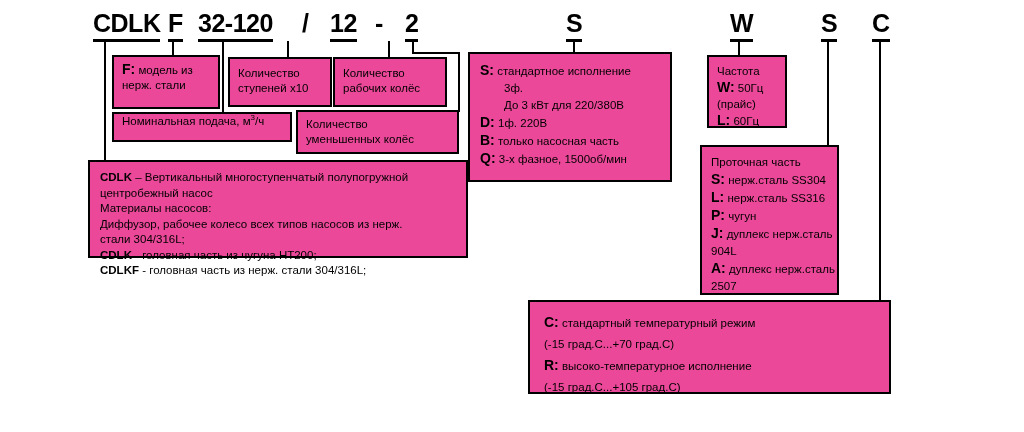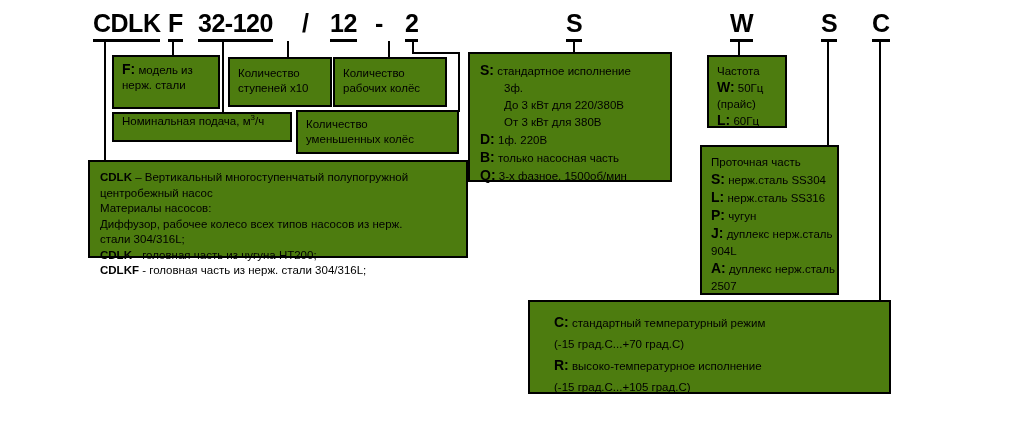--- a/index.html
+++ b/index.html
@@ -37,21 +37,21 @@
     position: absolute;
     background: #000;
   }
   .lnv { width: 2px; }
   .lnh { height: 2px; }
 
   
   .box {
     position: absolute;
     border: 2px solid #000;
-    background: #4d7c0f;
+    background: #ec4899;
     box-sizing: border-box;
   }
   .box-inner {
     padding: 5px 8px;
     font-size: 11.5px;
     line-height: 15px;
   }
   .b { font-weight: bold; }
   .lbl-lg { font-size: 14px; font-weight: bold; }
   .row { white-space: nowrap; }
@@ -153,21 +153,20 @@
       <div class="row"><span class="b">CDLKF</span><span> - головная часть из нерж. стали 304/316L;</span></div>
     </div>
   </div>
 
   <div class="box" style="left:468px; top:52px; width:204px; height:130px;">
     <div class="box-inner" style="padding:8px 10px; line-height:17px;">
       <div class="row"><span class="lbl-lg">S:</span>
         <span>стандартное исполнение</span></div>
       <div class="row" style="padding-left:24px;"><span>3ф.</span></div>
       <div class="row" style="padding-left:24px;"><span>До 3 кВт для 220/380В</span></div>
-      <div class="row" style="padding-left:24px;"><span>От 3 кВт для 380В</span></div>
       <div class="row"><span class="lbl-lg">D:</span>
         <span>1ф. 220В</span></div>
       <div class="row"><span class="lbl-lg">B:</span>
         <span>только насосная часть</span></div>
       <div class="row"><span class="lbl-lg">Q:</span>
         <span>3-х фазное, 1500об/мин</span></div>
     </div>
   </div>
 
   <div class="box" style="left:707px; top:55px; width:80px; height:73px;">
@@ -193,21 +192,21 @@
       <div class="row"><span class="lbl-lg">J:</span>
         <span>дуплекс нерж.сталь</span></div>
       <div class="row"><span>904L</span></div>
       <div class="row"><span class="lbl-lg">A:</span>
         <span>дуплекс нерж.сталь</span></div>
       <div class="row"><span>2507</span></div>
     </div>
   </div>
 
   <div class="box" style="left:528px; top:300px; width:363px; height:94px;">
-    <div class="box-inner" style="padding:10px 24px; line-height:21px;">
+    <div class="box-inner" style="padding:10px 14px; line-height:21px;">
       <div class="row"><span class="lbl-lg">C:</span>
         <span>стандартный температурный режим</span></div>
       <div class="row"><span>(-15 град.С...+70 град.С)</span></div>
       <div class="row"><span class="lbl-lg">R:</span>
         <span>высоко-температурное исполнение</span></div>
       <div class="row"><span>(-15 град.С...+105 град.С)</span></div>
     </div>
   </div>
 
 </div>

